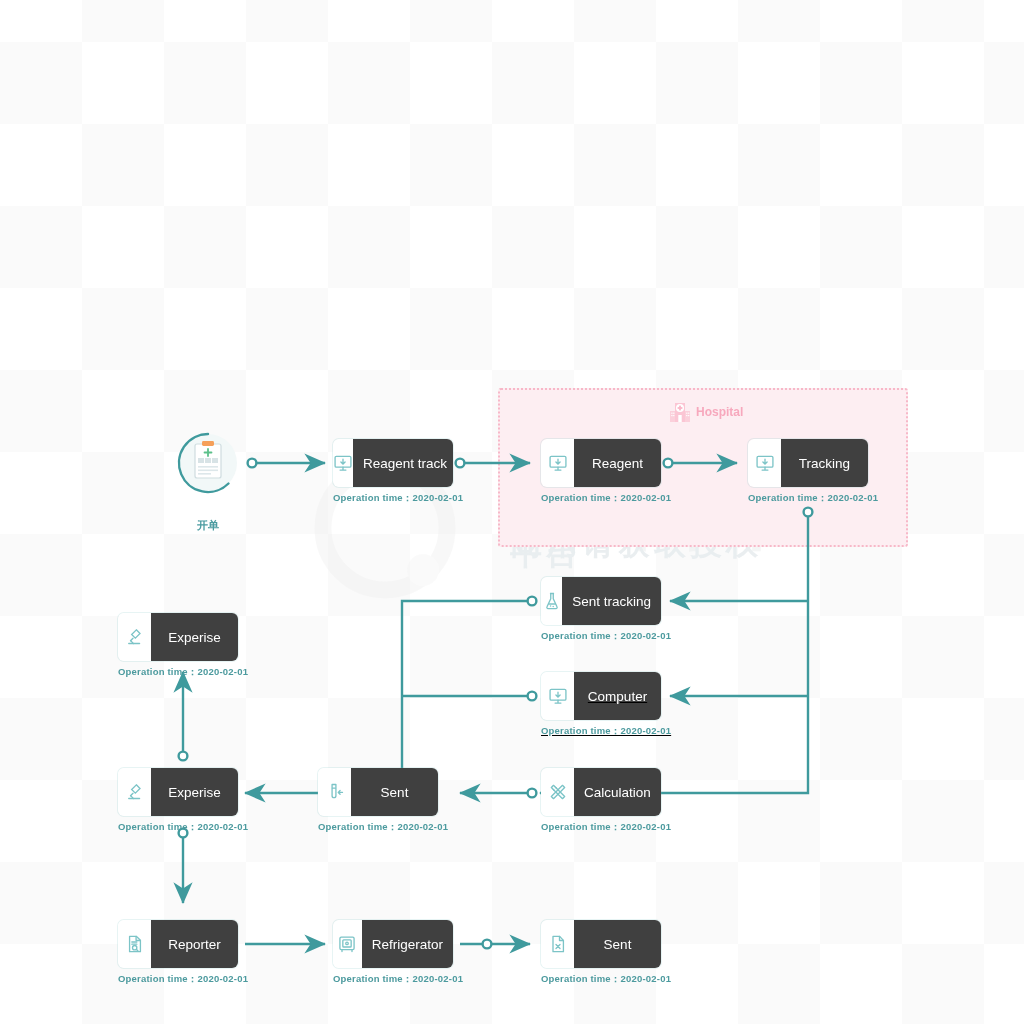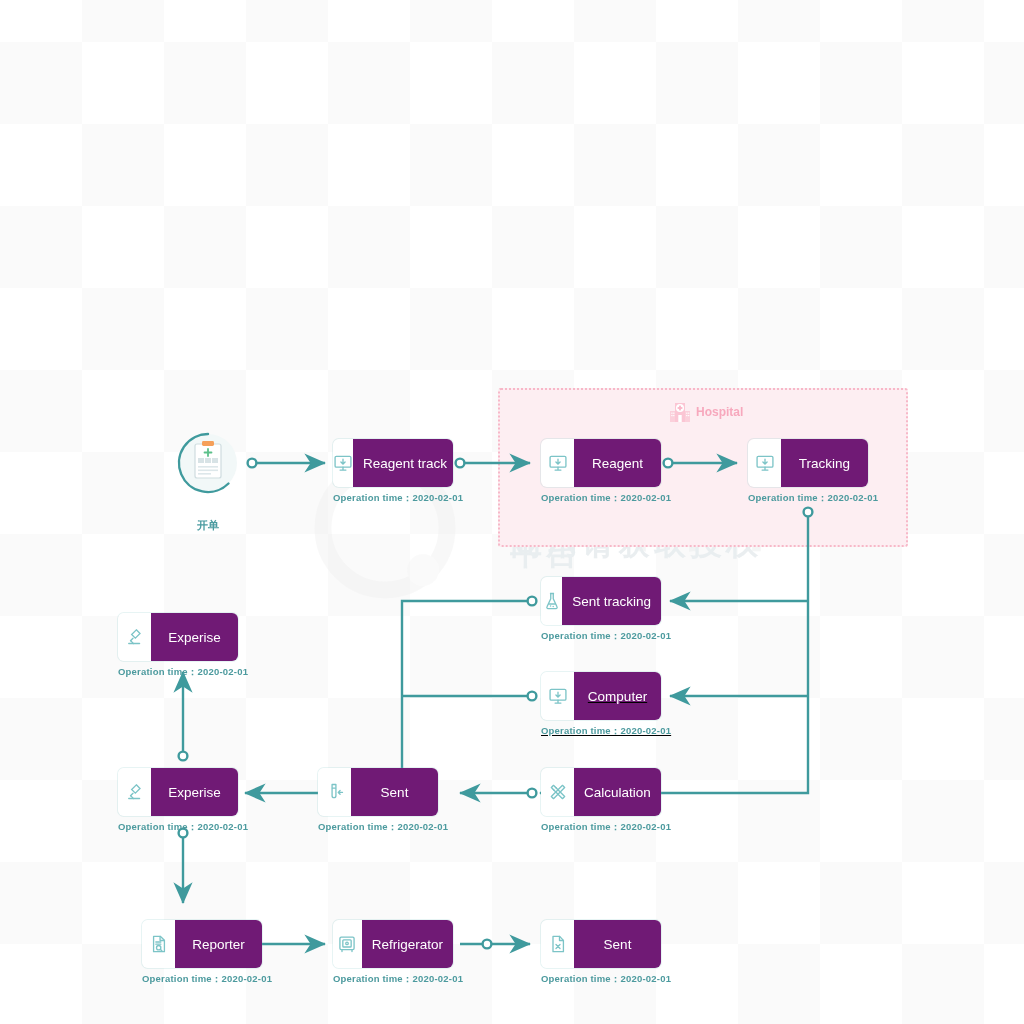--- a/index.html
+++ b/index.html
@@ -47,21 +47,21 @@
   .card{position:absolute;}
   .card-body{
     display:flex;align-items:stretch;height:48px;border-radius:6px;overflow:hidden;
     box-shadow:0 0 0 1px rgba(122,196,196,.18);
   }
   .card-icon{
     width:33px;background:#ffffff;display:flex;align-items:center;justify-content:center;
     border-top-left-radius:6px;border-bottom-left-radius:6px;
   }
   .card-title{
-    flex:1;background:#701a75;color:#ffffff;display:flex;align-items:center;
+    flex:1;background:#404040;color:#ffffff;display:flex;align-items:center;
     justify-content:center;font-size:13.5px;white-space:nowrap;padding:0 10px;
   }
   .card-time{
     margin-top:5px;color:#4c9a9e;font-size:9.5px;font-weight:bold;white-space:nowrap;
     letter-spacing:.2px;
   }
   svg{display:block;}
   .lines{position:absolute;left:0;top:0;width:1024px;height:1024px;pointer-events:none;}
 </style>
 </head>
@@ -287,21 +287,21 @@
           <path d="M4 6.6 L6.6 4 L20 17.4 L17.4 20 Z"></path>
           <path d="M20 6.6 L17.4 4 L4 17.4 L6.6 20 Z"></path>
           <path d="M8.6 6 L10.5 7.9 M6 8.6 L7.9 10.5"></path>
         </svg>
       </div>
       <div class="card-title">Calculation</div>
     </div>
     <div class="card-time">Operation time：2020-02-01</div>
   </div>
 
-  <div class="card" style="left:118px;top:920px;width:120px;margin-left:24px;">
+  <div class="card" style="left:118px;top:920px;width:120px;">
     <div class="card-body">
       <div class="card-icon">
         <svg width="20" height="20" viewBox="0 0 24 24" fill="none" stroke="#7cc4c7" stroke-width="1.6" stroke-linecap="round" stroke-linejoin="round">
           <path d="M5.5 2.8 h8 L18.5 7.6 v13.6 h-13 Z"></path>
           <path d="M13.3 2.8 v5 h5"></path>
           <path d="M8.2 9.6 h6 M8.2 12.2 h6"></path>
           <circle cx="11.6" cy="16.4" r="2.6"></circle>
           <path d="M13.6 18.4 L15.8 20.6"></path>
         </svg>
       </div>

